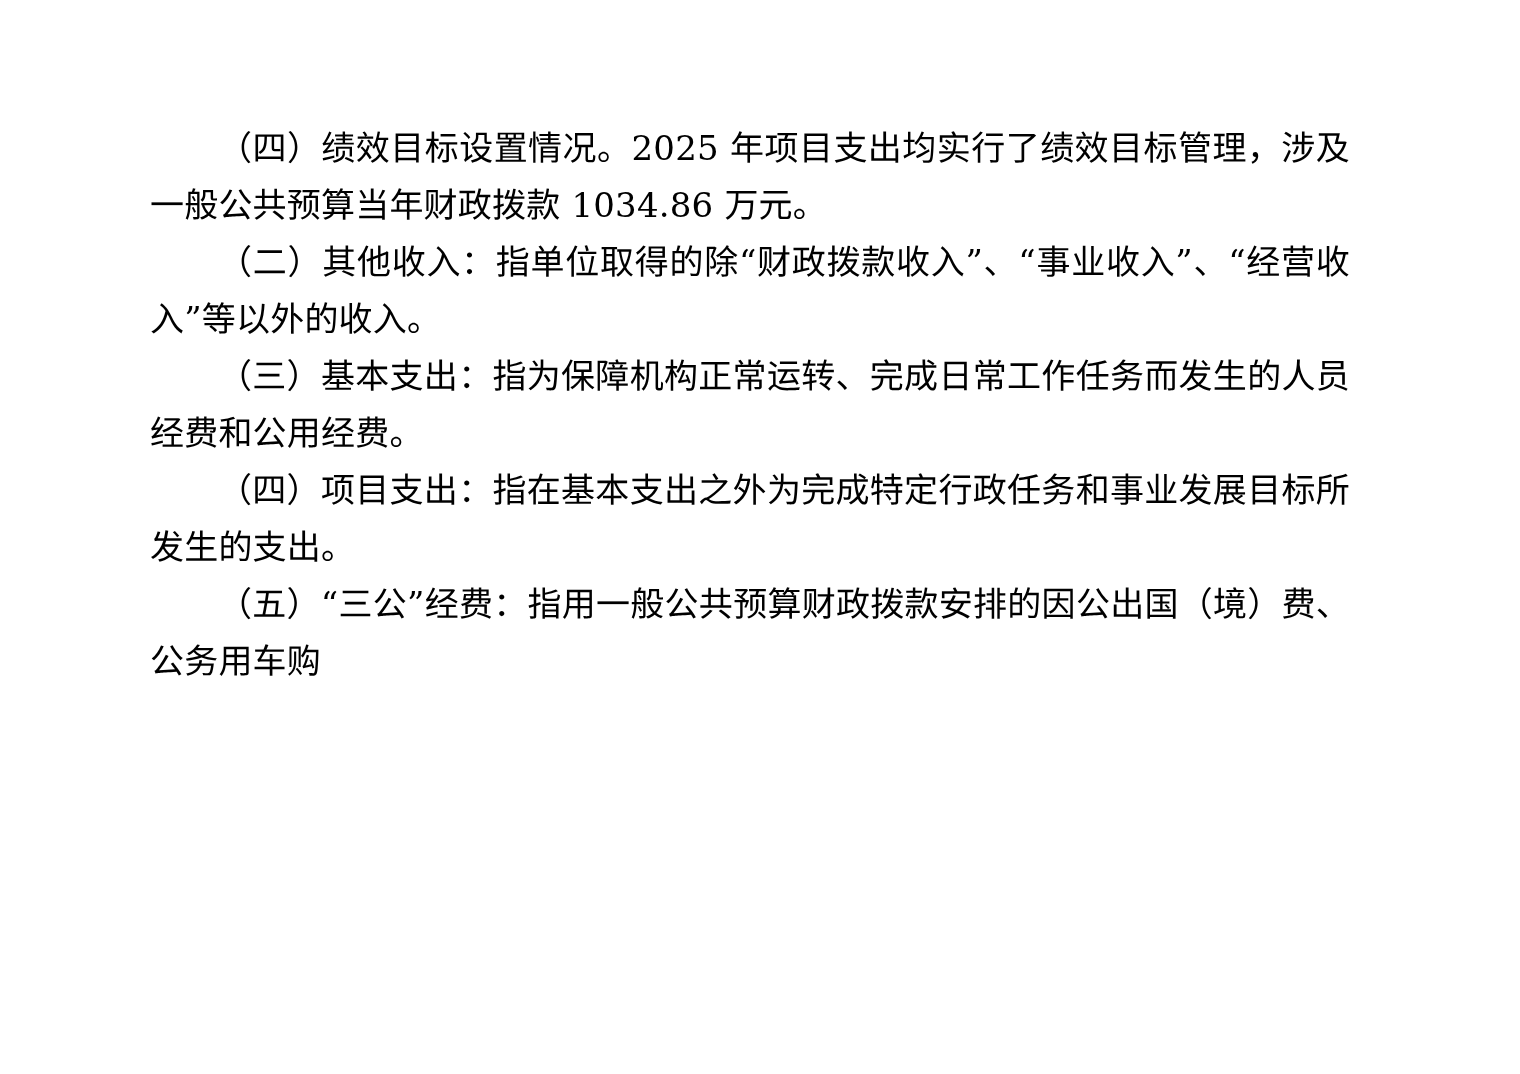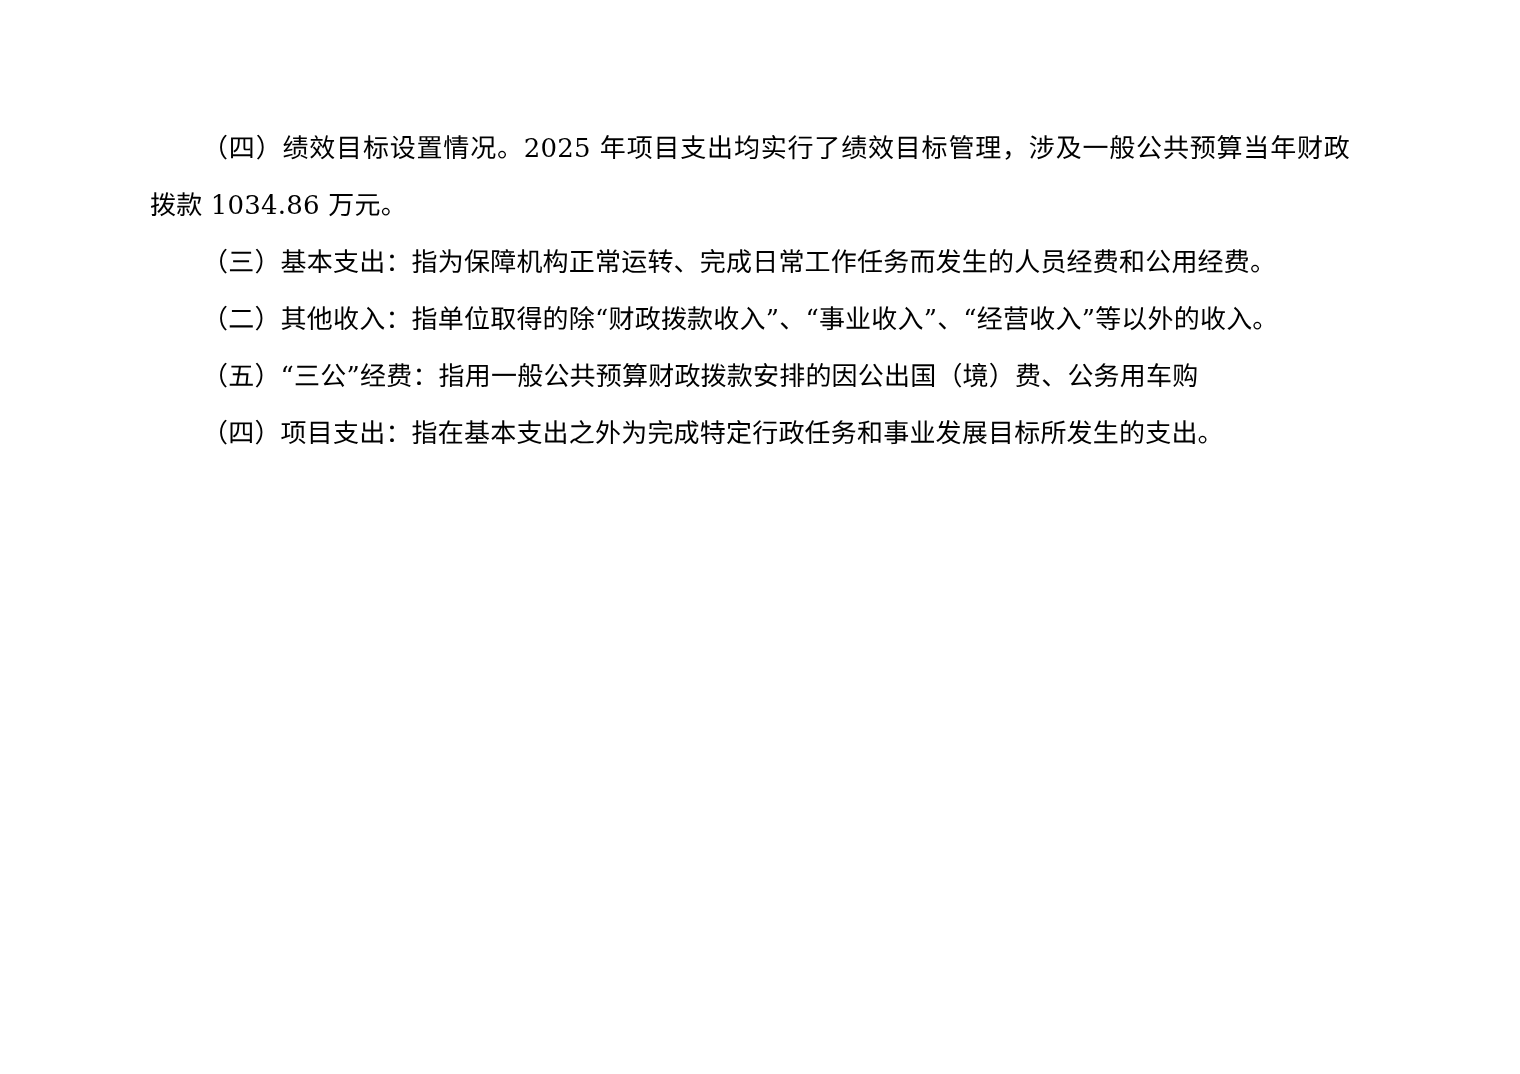--- a/index.html
+++ b/index.html
@@ -16,21 +16,21 @@
     overflow: hidden;
   }
   .page {
     position: relative;
     width: 1520px;
     height: 1074px;
     box-sizing: border-box;
     padding: 120px 170px 0 150px;
   }
   .doc-body {
-    font-size: 26px;
+    font-size: 34px;
     line-height: 57px;
     text-align: justify;
     text-justify: inter-ideograph;
     letter-spacing: 0.2px;
   }
   p {
     margin: 0;
   }
   .para {
     text-indent: 2em;
@@ -46,22 +46,22 @@
 <body>
 
 <div class="page">
   <div class="doc-body">
 
     <p class="para">（四）绩效目标设置情况。2025 年项目支出均实行了绩效目标管理，涉及一般公共预算当年财政拨款 1034.86 万元。</p>
 
 
 
 
+    <p class="para">（二）其他收入：指单位取得的除“财政拨款收入”、“事业收入”、“经营收入”等以外的收入。</p>
+
     <p class="para">（三）基本支出：指为保障机构正常运转、完成日常工作任务而发生的人员经费和公用经费。</p>
 
-    <p class="para">（二）其他收入：指单位取得的除“财政拨款收入”、“事业收入”、“经营收入”等以外的收入。</p>
+    <p class="para">（四）项目支出：指在基本支出之外为完成特定行政任务和事业发展目标所发生的支出。</p>
 
     <p class="para">（五）“三公”经费：指用一般公共预算财政拨款安排的因公出国（境）费、公务用车购</p>
-
-    <p class="para">（四）项目支出：指在基本支出之外为完成特定行政任务和事业发展目标所发生的支出。</p>
 
   </div>
 </div>
 
 </body></html>

